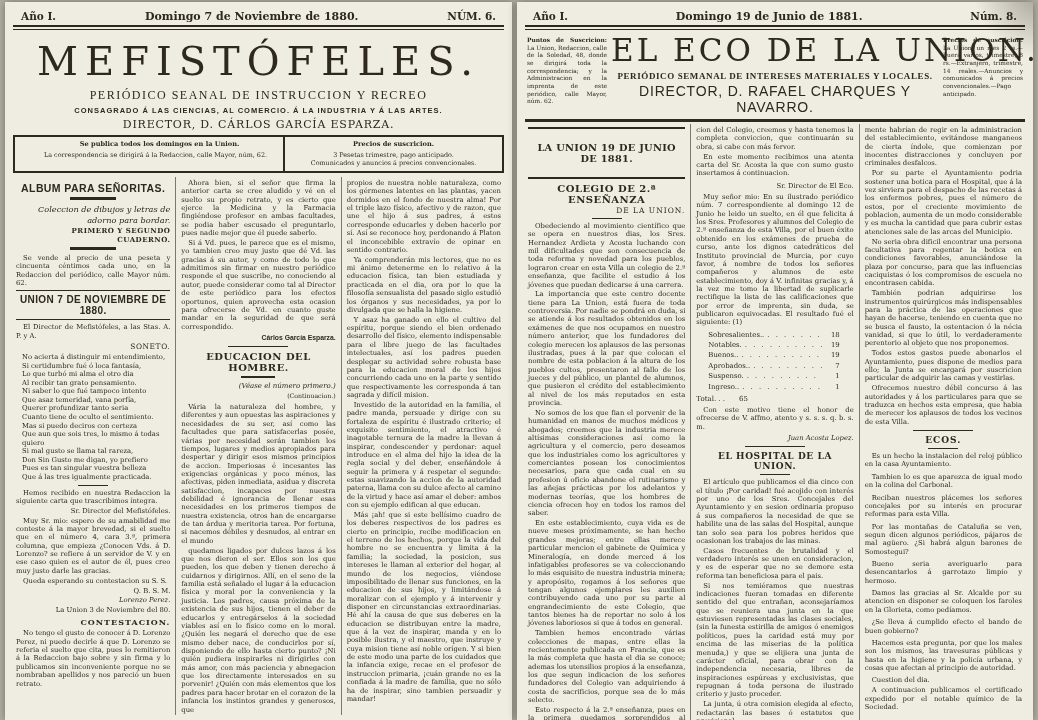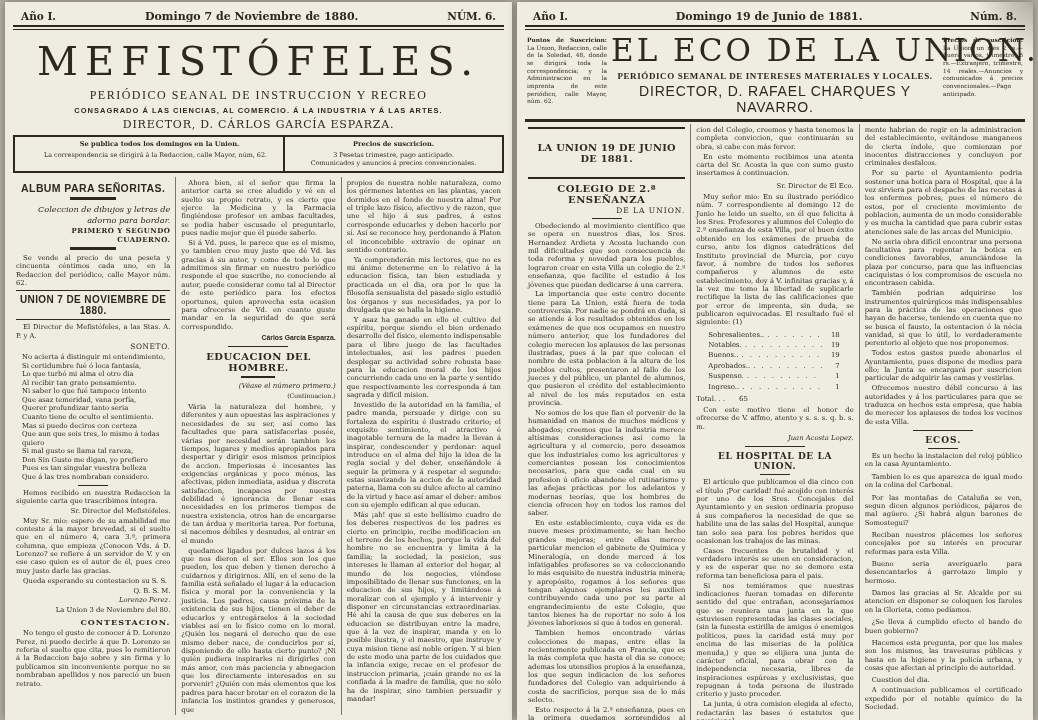--- a/index.html
+++ b/index.html
@@ -123,21 +123,21 @@
         <div class="vline">Al recibir tan grato pensamiento.</div>
         <div class="vline">Ni saber lo que fué tampoco intento</div>
         <div class="vline">Que asaz temeridad, vana porfía,</div>
         <div class="vline">Querer profundizar tanto seria</div>
         <div class="vline">Cuanto tiene de oculto el sentimiento.</div>
         <div class="vline">Mas si puedo deciros con certeza</div>
         <div class="vline">Que aun que sois tres, lo mismo á todas quiero</div>
         <div class="vline">Si mal gusto se llama tal rareza,</div>
         <div class="vline">Don Sin Gusto me digan, yo prefiero</div>
         <div class="vline">Pues es tan singular vuestra belleza</div>
-        <div class="vline">Que á las tres nombraban considero.</div>
+        <div class="vline">Que á las tres igualmente practicada.</div>
       </div>
       <div class="div2"></div>
       <p class="p">Hemos recibido en nuestra Redaccion la siguiente carta que trascribimos íntegra.</p>
       <p class="p center">Sr. Director del Mefistófeles.</p>
       <p class="p">Muy Sr. mio: espero de su amabilidad me conteste á la mayor brevedad, si el suelto que en el número 4, cara 3.ª, primera columna, que empieza ¿Conocen Vds. á D. Lorenzo? se refiere á un servidor de V. y en ese caso quien es el autor de él, pues creo muy justo darle las gracias.</p>
       <p class="p">Queda esperando su contestacion su S. S.</p>
       <p class="p center">Q. B. S. M.</p>
       <p class="p center it">Lorenzo Perez.</p>
       <p class="p center">La Union 3 de Noviembre del 80.</p>
       <p class="p center b" style="font-size:8px; letter-spacing:1px; margin:3px 0 2px;">CONTESTACION.</p>
@@ -267,22 +267,22 @@
       <p class="p">Por su parte el Ayuntamiento podria sostener una botica para el Hospital, que á la vez sirviera para el despacho de las recetas á los enfermos pobres, pues el número de estos, por el creciente movimiento de poblacion, aumenta de un modo considerable y es mucha la cantidad que para cubrir estas atenciones sale de las arcas del Municipio.</p>
       <p class="p">No seria obra dificil encontrar una persona facultativa para regentar la botica en condiciones favorables, anunciándose la plaza por concurso, para que las influencias caciquistas ó los compromisos de escuela no encontrasen cabida.</p>
       <p class="p">También podrian adquirirse los instrumentos quirúrgicos más indispensables para la práctica de las operaciones que hayan de hacerse, teniendo en cuenta que no se busca el fausto, la ostentacion ó la nécia vanidad, si que lo útil, lo verdaderamente perentorio al objeto que nos proponemos.</p>
       <p class="p">Todos estos gastos puede abonarlos el Ayuntamiento, pues dispone de medios para ello; la Junta se encargará por suscricion particular de adquirir las camas y vestirlas.</p>
       <p class="p">Ofrecemos nuestro débil concurso á las autoridades y á los particulares para que se traduzca en hechos esta empresa, que habia de merecer los aplausos de todos los vecinos de esta Villa.</p>
       <div class="div1"></div>
       <div class="h-small" style="letter-spacing:1px;">ECOS.</div>
       <div class="div2"></div>
       <p class="p eco">Es un hecho la instalacion del reloj público en la casa Ayuntamiento.</p>
       <p class="p eco">Tambien lo es que aparezca de igual modo en la colina del Carbonal.</p>
+      <p class="p eco">Reciban nuestros plácemes los señores concejales por su interés en procurar reformas para esta Villa.</p>
       <p class="p eco">Por las montañas de Cataluña se ven, segun dicen algunos periódicos, pájaros de mal agüero. ¿Si habrá algun barones de Somostegui?</p>
-      <p class="p eco">Reciban nuestros plácemes los señores concejales por su interés en procurar reformas para esta Villa.</p>
       <p class="p eco">Bueno seria averiguarlo para desencantarlos á garrotazo limpio y hermoso.</p>
       <p class="p eco">Damos las gracias al Sr. Alcalde por su atencion en disponer se coloquen los faroles en la Glorieta, como pedíamos.</p>
       <p class="p eco">¿Se lleva á cumplido efecto el bando de buen gobierno?</p>
       <p class="p eco">Hacemos esta pregunta, por que los males son los mismos, las travesuras públicas y hasta en la higiene y la policía urbana, y cosas que afectan al principio de autoridad.</p>
       <p class="p" style="margin-top:2px;">Cuestion del dia.</p>
       <p class="p">A continuacion publicamos el certificado expedido por el notable químico de la Sociedad.</p>
     </div>
   </div>
 </section>
 

